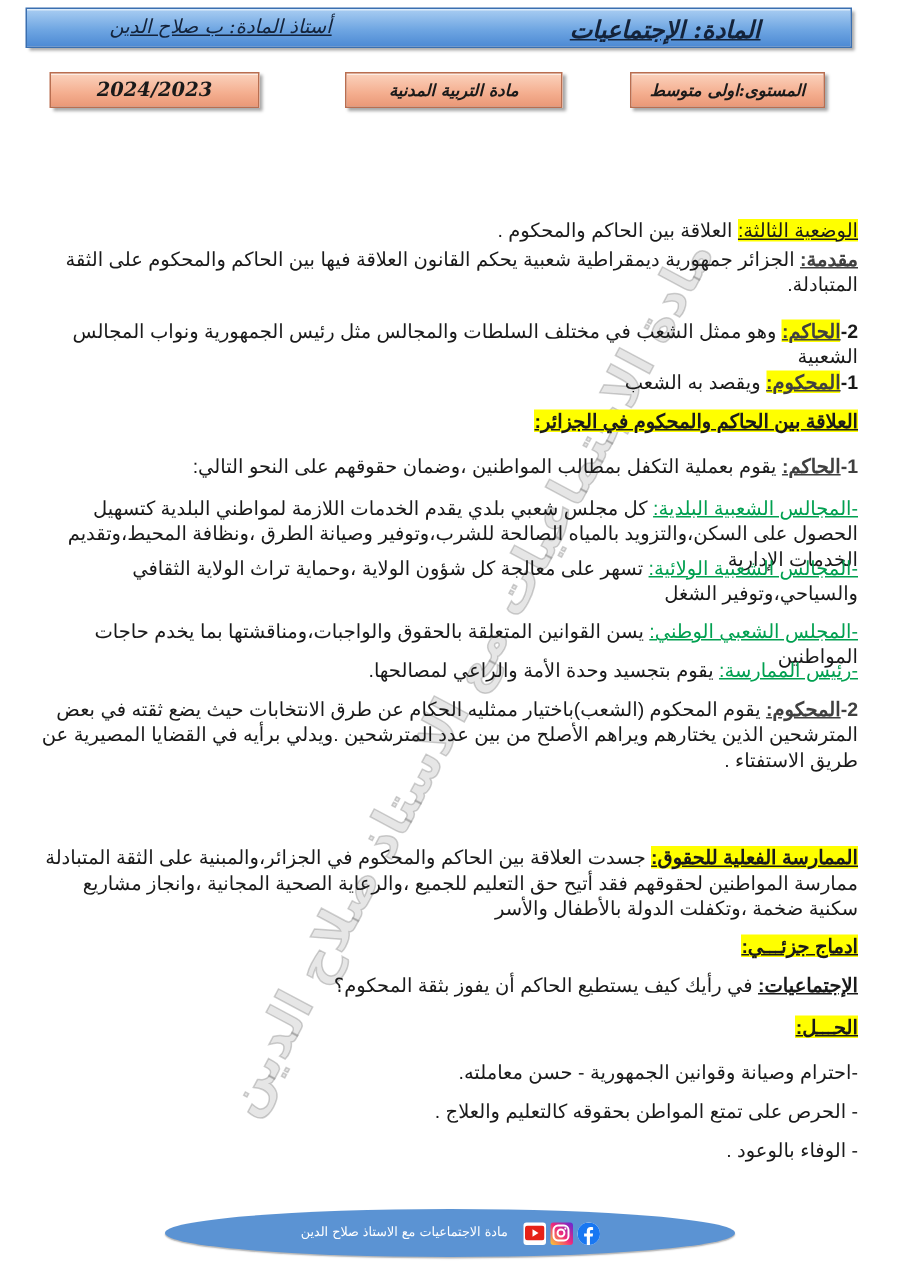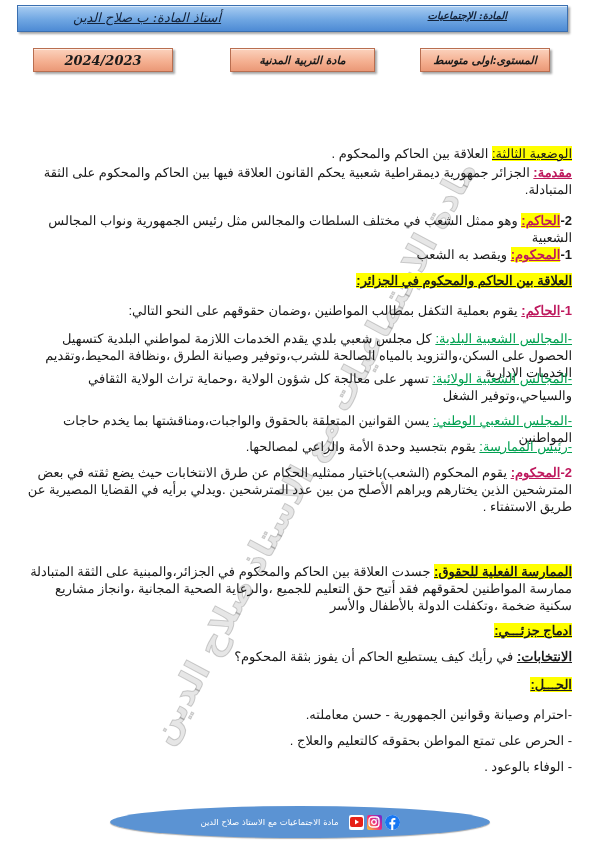--- a/index.html
+++ b/index.html
@@ -9,21 +9,21 @@
   .header-bar {
     position: absolute; left: 17px; top: 5px; width: 551px; height: 27px;
     background: linear-gradient(#a9cdf2, #6fa6e2 55%, #4d8ad4);
     border: 1px solid #3a6fb0;
     box-shadow: 2px 2px 2px rgba(0,0,0,0.35), inset 0 1px 0 rgba(255,255,255,0.6);
     direction: rtl;
   }
   .header-bar .subject {
     position: absolute; right: 60px; top: 4px;
     font-family: "DejaVu Serif", serif; font-style: italic; font-weight: bold;
-    font-size: 10px; color: #14233a; text-decoration: underline;
+    font-size: 16px; color: #14233a; text-decoration: underline;
   }
   .header-bar .teacher {
     position: absolute; left: 55px; top: 4px;
     font-family: "DejaVu Serif", serif; font-style: italic; font-weight: normal;
     font-size: 13px; color: #14233a; text-decoration: underline;
   }
 
   .info-box {
     position: absolute; top: 48px; height: 24px;
     background: linear-gradient(#fbd2bd, #f4ae8f 60%, #ea9877);
@@ -39,21 +39,21 @@
 
   .doc {
     position: absolute; left: 20px; top: 100px; width: 560px;
     direction: rtl; text-align: right;
     font-family: "Liberation Sans", sans-serif; font-size: 13px; line-height: 17px;
     color: #1a1a1a;
   }
   .hl { background: #ffff00; }
   .ul { text-decoration: underline; }
   .b { font-weight: bold; }
-  .red { color: #be185d; }
+  .red { color: #404040; }
   .green { color: #00a050; }
 
   .title { font-size: 13px; font-weight: normal; position: absolute; top: 0; right: 8px; white-space: nowrap; margin-top: 37px; }
   .para { position: absolute; right: 8px; left: 0; }
 
   .watermark {
     position: absolute; left: 55px; top: 390px; width: 560px;
     transform: rotate(-62deg); transform-origin: center;
     font-family: "DejaVu Sans", sans-serif; font-size: 34px; font-weight: bold;
     color: rgba(140,140,140,0.22); direction: rtl; white-space: nowrap; pointer-events: none;
@@ -136,21 +136,21 @@
 
   <div class="para" style="top:426px;margin-top:37px;">
     <span class="hl b ul">الممارسة الفعلية للحقوق:</span><span> جسدت العلاقة بين الحاكم والمحكوم في الجزائر،والمبنية على الثقة المتبادلة ممارسة المواطنين لحقوقهم فقد أتيح حق التعليم للجميع ،والرعاية الصحية المجانية ،وانجاز مشاريع سكنية ضخمة ،وتكفلت الدولة بالأطفال والأسر</span>
   </div>
 
   <div class="para" style="top:522px;">
     <span class="hl b ul">ادماج جزئـــي:</span>
   </div>
 
   <div class="para" style="top:548px;">
-    <span class="b ul">الانتخابات:</span><span>  في رأيك كيف يستطيع الحاكم أن يفوز بثقة المحكوم؟</span>
+    <span class="b ul">الإجتماعيات:</span><span>  في رأيك كيف يستطيع الحاكم أن يفوز بثقة المحكوم؟</span>
   </div>
 
   <div class="para" style="top:576px;">
     <span class="hl b ul">الحـــل:</span>
   </div>
 
   <div class="para" style="top:606px;">-احترام وصيانة وقوانين الجمهورية - حسن معاملته.</div>
   <div class="para" style="top:632px;">- الحرص على تمتع المواطن بحقوقه كالتعليم والعلاج .</div>
   <div class="para" style="top:658px;">- الوفاء بالوعود .</div>
 </div>

